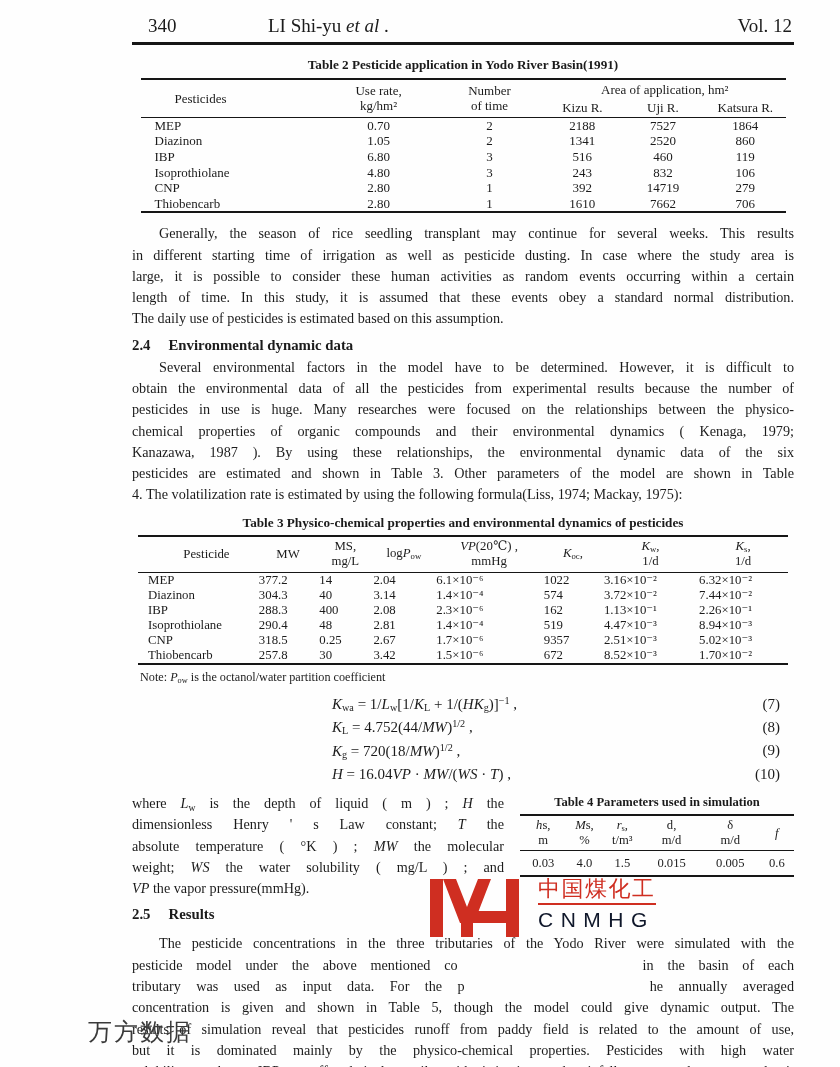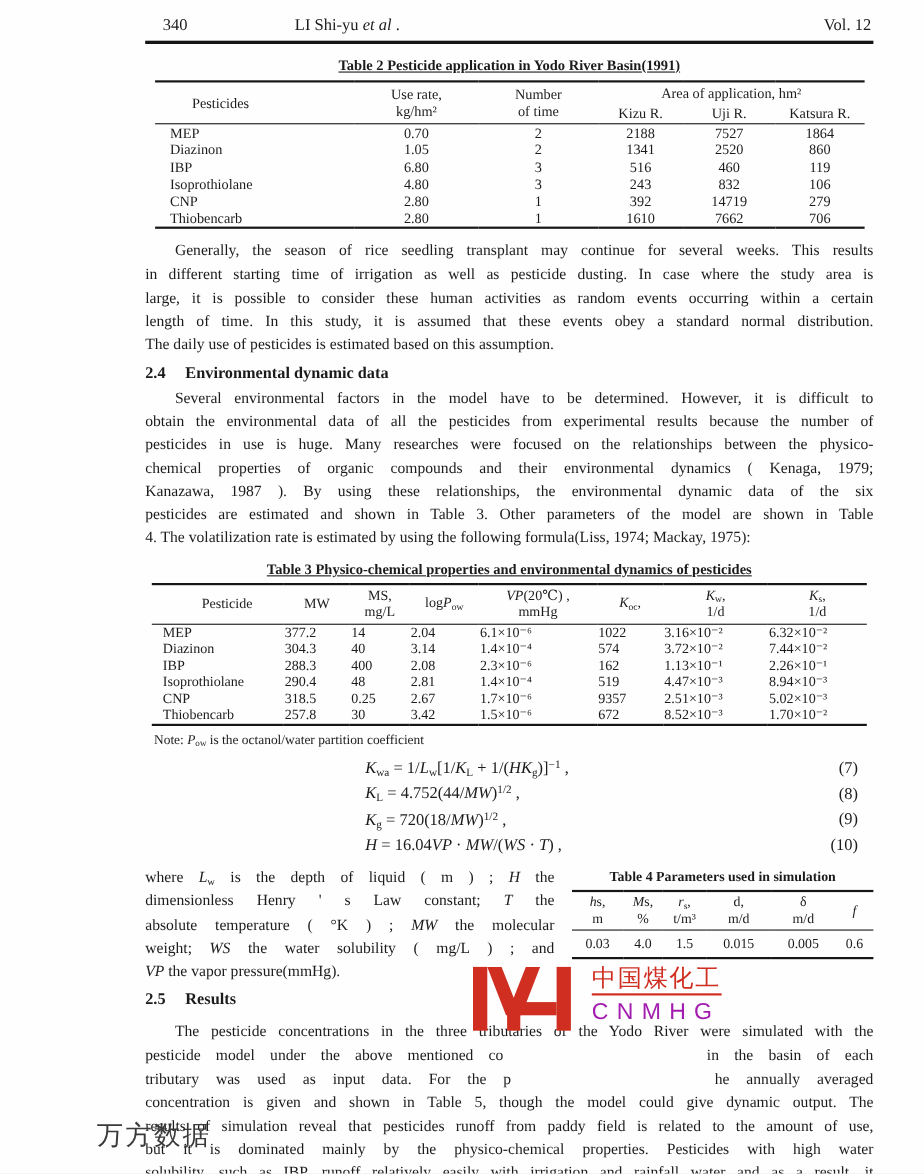--- a/index.html
+++ b/index.html
@@ -1,26 +1,26 @@
 <!DOCTYPE html>
 <html><head>
 <meta charset="utf-8">
 <style>
   html,body{margin:0;padding:0;background:#e8e8e8;}
   .page{width:840px;height:1067px;background:#fefefe;position:relative;overflow:hidden;
         font-family:"Liberation Serif","DejaVu Serif",serif;color:#1b1b1b;}
   .content{position:absolute;left:132px;top:0;width:662px;}
 
-  .pghead{display:flex;padding-top:15px;font-size:15px;align-items:baseline;}
+  .pghead{display:flex;padding-top:15px;font-size:19px;align-items:baseline;}
   .pghead .hleft{width:120px;text-align:left;padding-left:16px;}
   .pghead .hmid{flex:1;text-align:left;}
   .pghead .hright{width:120px;text-align:right;padding-right:2px;}
   .rule{height:3px;background:#161616;margin-top:5px;}
 
-  .ttitle{text-align:center;font-weight:bold;font-size:13.2px;margin-top:12px;text-decoration:underline;}
+  .ttitle{text-align:center;font-weight:bold;font-size:13.2px;margin-top:12px;}
   table{border-collapse:collapse;line-height:1.18;}
   th{font-weight:normal;}
   .t2{width:645px;margin:5px auto 0 auto;border-top:2.2px solid #161616;border-bottom:2.2px solid #161616;font-size:13px;}
   .t2 th{padding:1.5px 2px;text-align:center;}
   .t2 .hb{border-bottom:1.4px solid #161616;}
   .t2 td{text-align:center;padding:0 2px;height:15.6px;}
   .t2 td:first-child{text-align:left;padding-left:14px;}
   .t2 th.namehead{vertical-align:middle;text-align:left;padding-left:34px;}
 
   .t3{width:650px;margin:4px auto 0 auto;border-top:2.2px solid #161616;border-bottom:2.2px solid #161616;font-size:12.8px;}
@@ -368,18 +368,18 @@
       <g fill="#cf2e21">
         <rect x="0" y="2" width="13" height="58"></rect>
         <polygon points="13,2 26,2 37,30 48,2 61,2 44,46 30,46"></polygon>
         <rect x="31" y="40" width="12" height="20"></rect>
         <rect x="43" y="34" width="33" height="12"></rect>
         <rect x="76" y="2" width="13" height="58"></rect>
       </g>
     </svg>
     <div class="wm-right">
       <div class="wm-cn" style="color:#cf2e21;border-color:#cf2e21;">中国煤化工</div>
-      <div class="wm-en" style="color:#a21caf;">CNMHG</div>
+      <div class="wm-en" style="color:#0f172a;">CNMHG</div>
     </div>
   </div>
 
   <div class="footer">万方数据</div>
 </div>
 
 </body></html>

